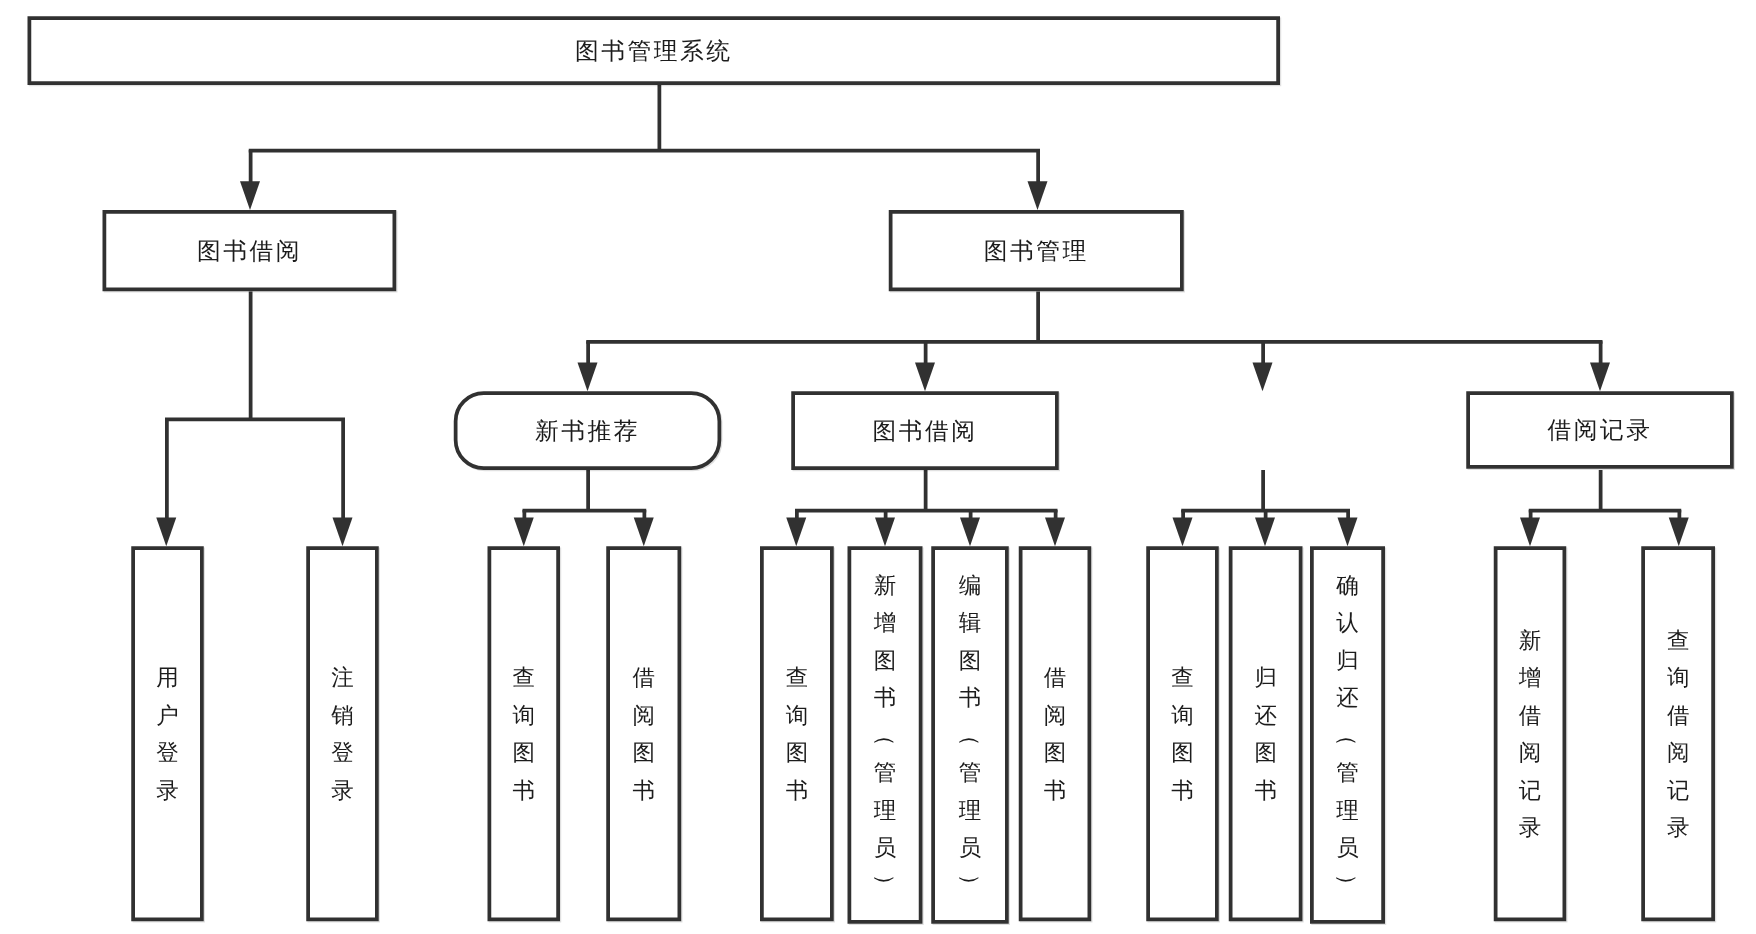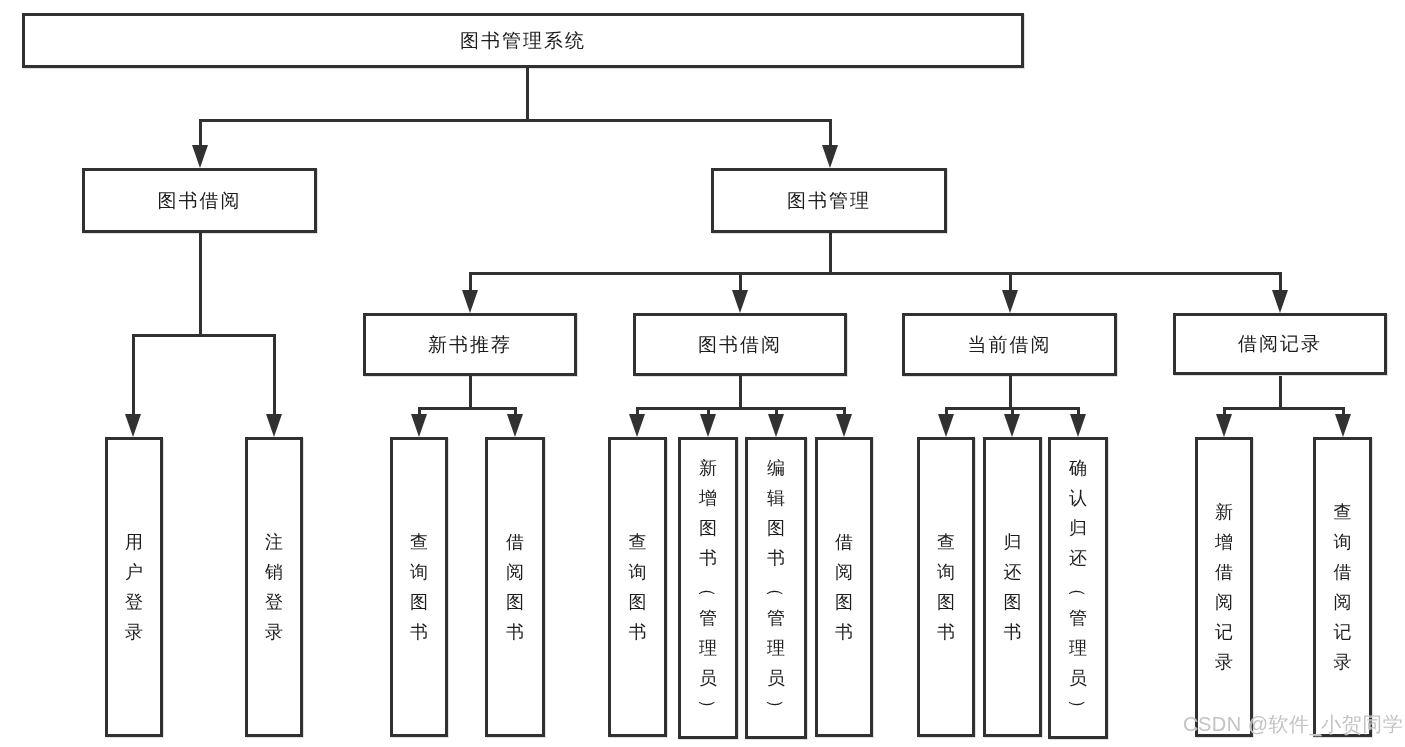--- a/index.html
+++ b/index.html
@@ -49,28 +49,25 @@
     <span>图书管理系统</span>
   </div>
 
   <div class="box" style="left:82px;top:168px;width:235px;height:65px;">
     <span>图书借阅</span>
   </div>
   <div class="box" style="left:711px;top:168px;width:236px;height:65px;">
     <span>图书管理</span>
   </div>
 
-  <div class="box" style="left:363px;top:313px;width:214px;height:63px;">
+  <div class="box" style="left:363px;top:313px;width:214px;height:63px;border-radius:24px;">
     <span>新书推荐</span>
   </div>
   <div class="box" style="left:633px;top:313px;width:214px;height:63px;">
     <span>图书借阅</span>
-  </div>
-  <div class="box" style="left:902px;top:313px;width:215px;height:63px;">
-    <span>当前借阅</span>
   </div>
   <div class="box" style="left:1173px;top:313px;width:214px;height:62px;">
     <span>借阅记录</span>
   </div>
 
   <div class="box leaf" style="left:105px;top:437px;width:58px;height:300px;">
     <span class="vtext">
         <span>用</span>
         <span>户</span>
         <span>登</span>
@@ -245,14 +242,13 @@
       <div class="vline" style="left:1076.5px;top:408px;width:3px;height:12px;"></div>
       <div class="arrowhead" style="left:1070px;top:414px;"></div>
       <div class="vline" style="left:1278.5px;top:376px;width:3px;height:32px;"></div>
       <div class="hline" style="left:1222.5px;top:406.5px;width:122px;height:3px;"></div>
       <div class="vline" style="left:1222.5px;top:408px;width:3px;height:12px;"></div>
       <div class="arrowhead" style="left:1216px;top:414px;"></div>
       <div class="vline" style="left:1341.5px;top:408px;width:3px;height:12px;"></div>
       <div class="arrowhead" style="left:1335px;top:414px;"></div>
     </div>
 
-  <div class="watermark">CSDN @软件_小贺同学</div>
 </div>
 
 </body></html>

